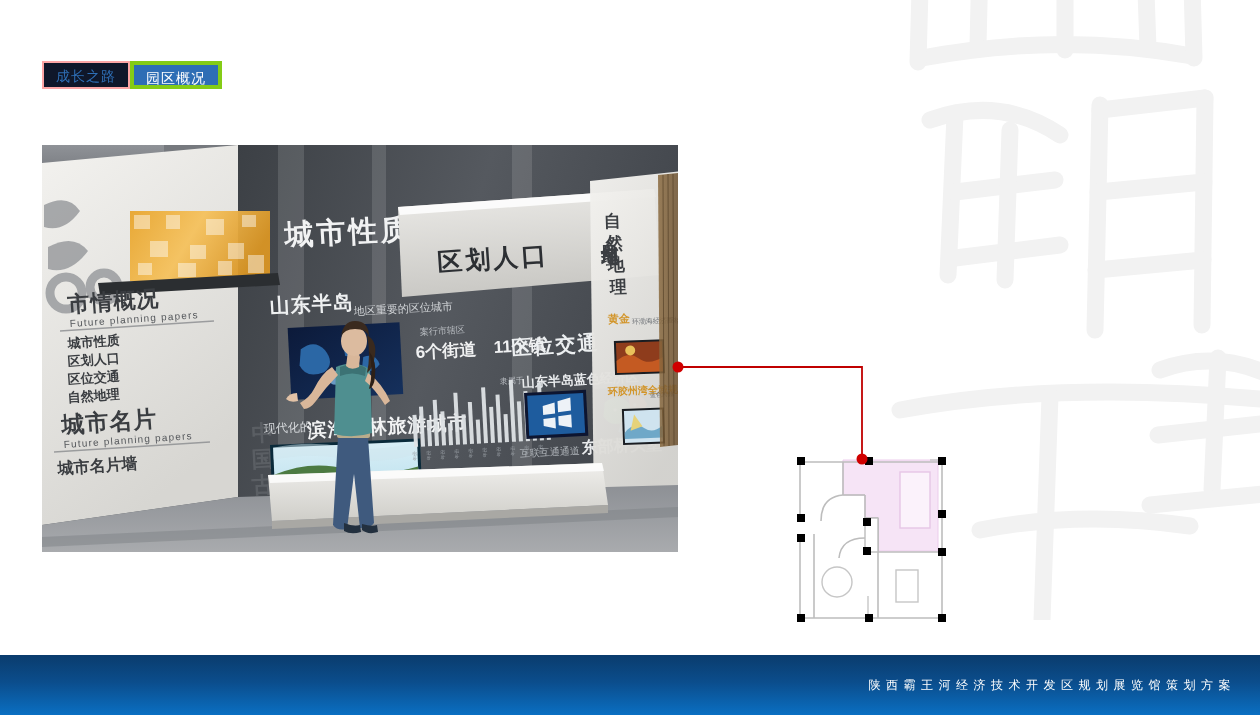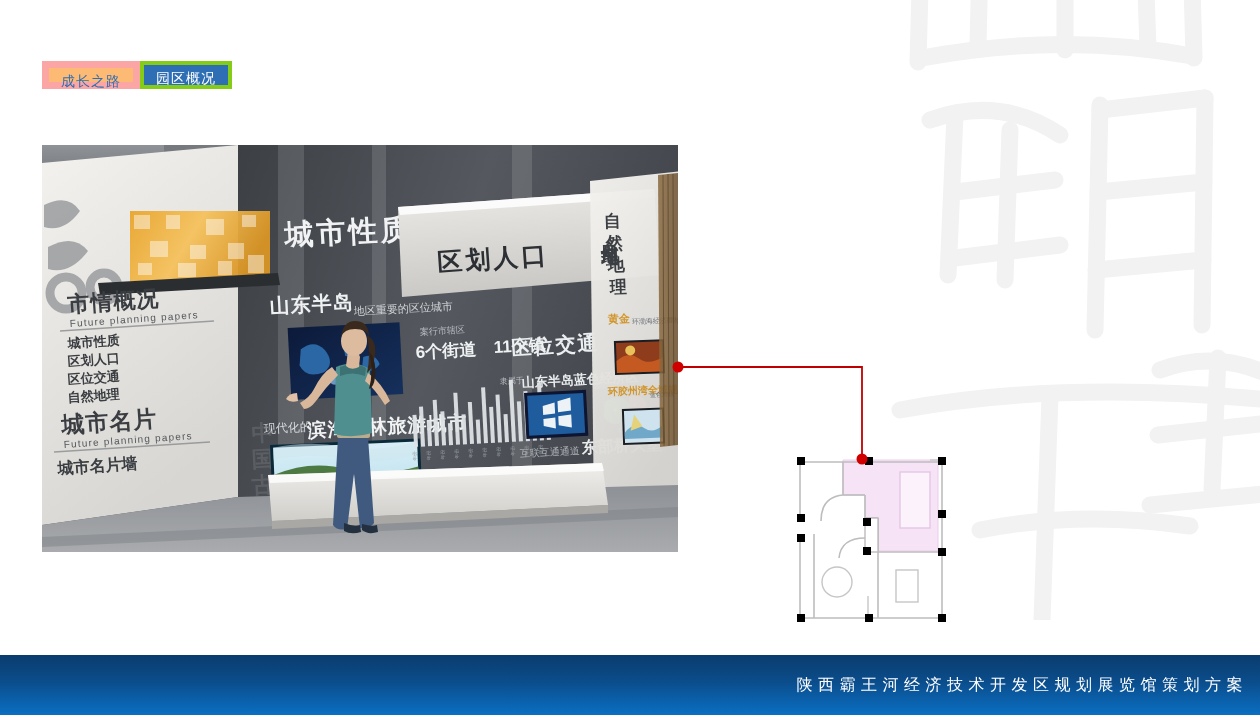--- a/index.html
+++ b/index.html
@@ -43,22 +43,22 @@
     box-sizing: border-box;
     height: 28px;
     line-height: 26px;
     padding: 0 12px;
     font-size: 14px;
     letter-spacing: 1px;
     white-space: nowrap;
     cursor: pointer;
   }
   .tab-inactive {
-    background: #fdba74;
-    border: 7px solid #fca5a5;
+    background: #0f172a;
+    border: 2px solid #fca5a5;
     color: #2e6eb5;
   }
   .tab-active {
     background: #2e6eb5;
     border: 4px solid #84cc16;
     color: #ffffff;
   }
 
   
   .photo {
@@ -101,25 +101,25 @@
     position: absolute;
     left: 0;
     top: 655px;
     width: 1260px;
     height: 60px;
     background: linear-gradient(to bottom, #0a3c6d 0%, #0b4d8c 45%, #0a6fc2 100%);
     z-index: 7;
   }
   .footer-text {
     position: absolute;
-    right: 12px;
+    right: 24px;
     top: 50%;
     transform: translateY(-50%);
     color: #ffffff;
-    font-size: 16px;
+    font-size: 12px;
     letter-spacing: 5.5px;
     white-space: nowrap;
   }
 </style>
 </head>
 <body>
 
 <div id="slide">
 
   <div class="watermark">

